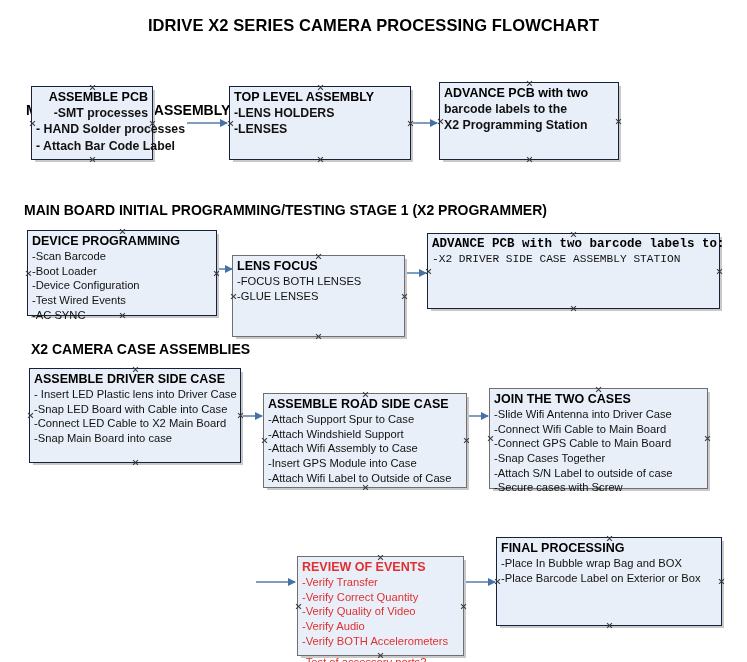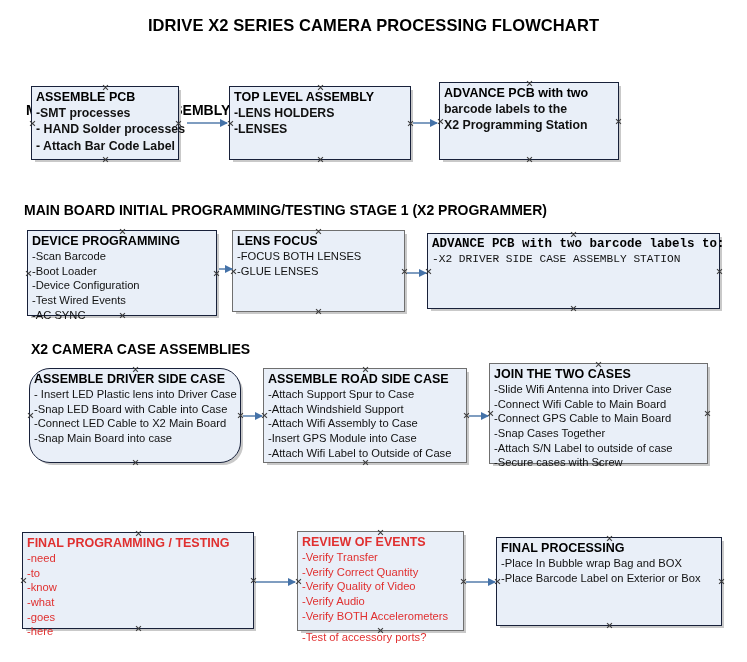--- a/index.html
+++ b/index.html
@@ -54,20 +54,21 @@
     position: absolute;
     box-sizing: border-box;
     background: #e9eff8;
     border: 1.4px solid #18213a;
     box-shadow: 3px 3px 0 -1px #c9c9c9;
     padding: 3px 4px 2px 4px;
     overflow: visible;
   }
   .node.gray-border {
     border-color: #6f6f6f;
+    margin-top: 25px;
   }
   .node .n-title {
     font-size: 12.5px;
     font-weight: bold;
     line-height: 1.22;
     white-space: nowrap;
     color: #000000;
   }
   .node .n-line {
     font-size: 11.2px;
@@ -140,21 +141,21 @@
 <body>
 
 <div id="canvas">
 
   <div class="doc-title">IDRIVE X2  SERIES CAMERA PROCESSING FLOWCHART</div>
 
   <div class="section-title" style="left:26px; top:58px;margin-top:44px;">
     <span>MAIN BOARD PCB ASSEMBLY PROCESS</span>
   </div>
 
-  <div class="node bold-body" style="left:31px; top:86px; width:148px; height:74px;">
+  <div class="node bold-body" style="left:31px; top:86px; width:122px; height:74px;text-align:right;">
     <div class="n-title">ASSEMBLE PCB</div>
     <div class="n-line">-SMT processes</div>
     <div class="n-line">- HAND Solder processes</div>
     <div class="n-line">- Attach Bar Code Label</div>
     <span class="handle" style="left:50%; top:0;"></span>
     <span class="handle" style="left:50%; top:100%;"></span>
     <span class="handle" style="left:0; top:50%;"></span>
     <span class="handle" style="left:100%; top:50%;"></span>
   </div>
 
@@ -229,21 +230,21 @@
   </div>
   <div class="arrow" style="left:407px; top:272px; width:19px;">
     <span class="shaft"></span>
     <span class="head"></span>
   </div>
 
   <div class="section-title" style="left:31px; top:341px;">
     <span>X2 CAMERA CASE ASSEMBLIES</span>
   </div>
 
-  <div class="node" style="left:29px; top:368px; width:212px; height:95px;border-radius:21px;">
+  <div class="node" style="left:29px; top:368px; width:212px; height:95px;">
     <div class="n-title">ASSEMBLE DRIVER SIDE CASE</div>
     <div class="n-line">- Insert LED Plastic lens into Driver Case</div>
     <div class="n-line">-Snap LED Board with Cable into Case</div>
     <div class="n-line">-Connect LED Cable to X2 Main Board</div>
     <div class="n-line">-Snap Main Board into case</div>
     <span class="handle" style="left:50%; top:0;"></span>
     <span class="handle" style="left:50%; top:100%;"></span>
     <span class="handle" style="left:0; top:50%;"></span>
     <span class="handle" style="left:100%; top:50%;"></span>
   </div>
@@ -278,33 +279,20 @@
   <div class="arrow" style="left:243px; top:415px; width:19px;">
     <span class="shaft"></span>
     <span class="head"></span>
   </div>
   <div class="arrow" style="left:469px; top:415px; width:19px;">
     <span class="shaft"></span>
     <span class="head"></span>
   </div>
 
 
-  <div class="node red" style="left:22px; top:532px; width:232px; height:97px;">
-    <div class="n-title">FINAL PROGRAMMING / TESTING</div>
-    <div class="n-line">-need</div>
-    <div class="n-line">-to</div>
-    <div class="n-line">-know</div>
-    <div class="n-line">-what</div>
-    <div class="n-line">-goes</div>
-    <div class="n-line">-here</div>
-    <span class="handle" style="left:50%; top:0;"></span>
-    <span class="handle" style="left:50%; top:100%;"></span>
-    <span class="handle" style="left:0; top:50%;"></span>
-    <span class="handle" style="left:100%; top:50%;"></span>
-  </div>
 
   <div class="node red gray-border" style="left:297px; top:531px; width:167px; height:100px;">
     <div class="n-title">REVIEW OF EVENTS</div>
     <div class="n-line">-Verify Transfer</div>
     <div class="n-line">-Verify Correct Quantity</div>
     <div class="n-line">-Verify Quality of Video</div>
     <div class="n-line">-Verify Audio</div>
     <div class="n-line">-Verify BOTH Accelerometers</div>
     <div class="n-line overflow">-Test of accessory ports?</div>
     <span class="handle" style="left:50%; top:0;"></span>

